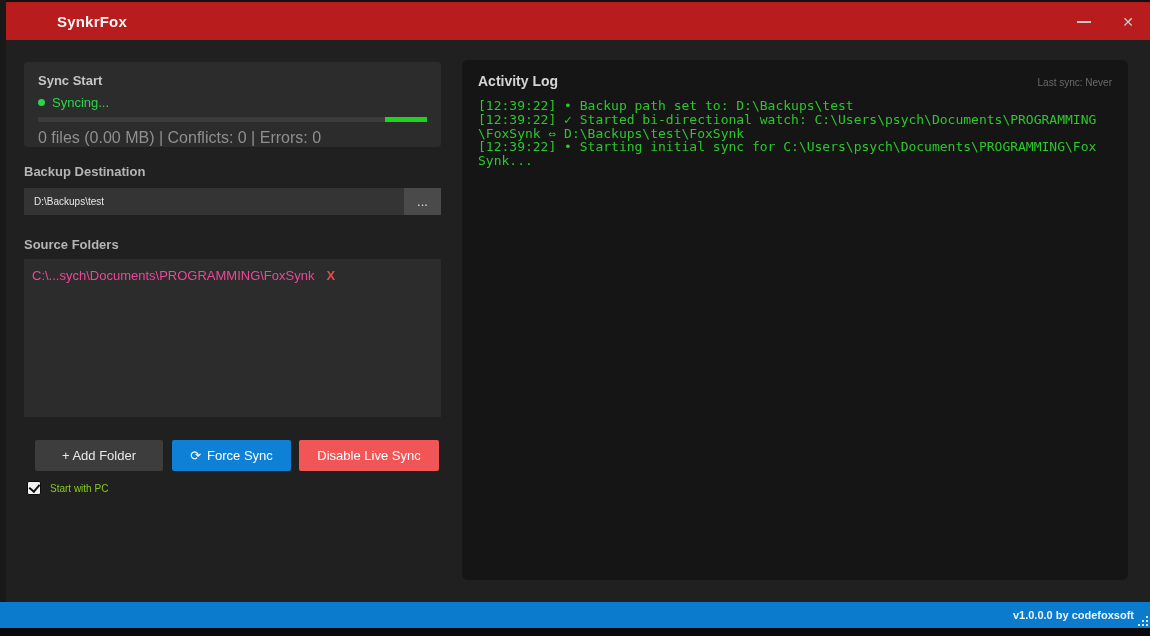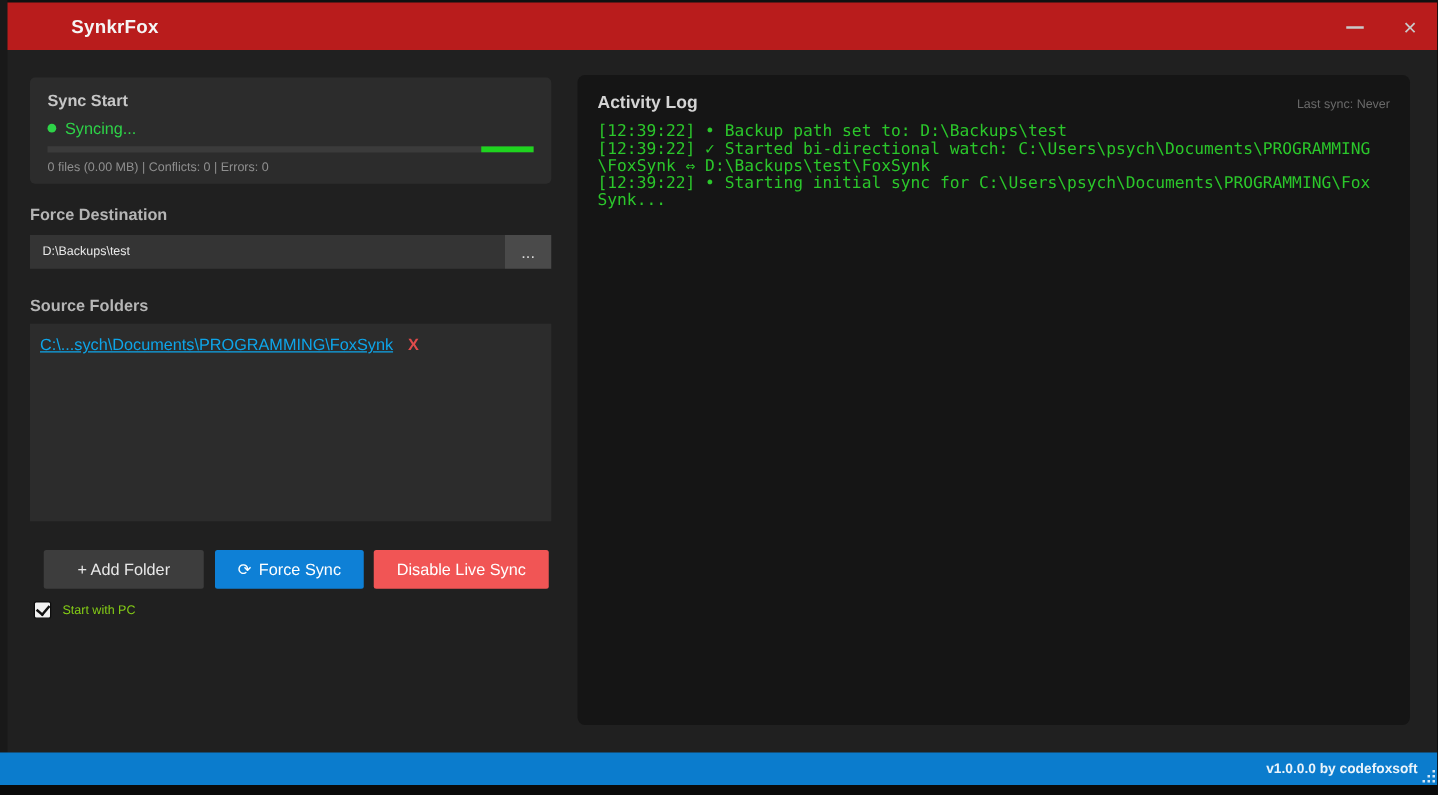--- a/index.html
+++ b/index.html
@@ -42,21 +42,21 @@
   .sync-state-row { display:flex; align-items:center; margin-top:7px; }
   .green-dot { width:7px; height:7px; border-radius:50%; background:#2ed348; margin-right:7px; }
   .sync-state-text { font-size:13px; color:#2ed348; }
   .progress-track {
     margin-top:7px; width:389px; height:5px; background:#3b3b3b;
     overflow:hidden; position:relative;
   }
   .progress-chunk {
     position:absolute; right:0; top:0; height:100%; width:42px; background:#1fd41f;
   }
-  .sync-stats { margin-top:7px; font-size:10px; color:#8f8f8f; }
+  .sync-stats { margin-top:7px; font-size:16px; color:#8f8f8f; }
 
   .field-label { position:absolute; left:24px; font-size:13px; font-weight:bold; color:#b5b5b5; }
   .backup-label { top:164px; }
   .backup-row {
     position:absolute; left:24px; top:188px; width:417px; height:27px; display:flex;
   }
   .path-input {
     flex:1; background:#343434; border:none; outline:none;
     color:#e8e8e8; font-size:10px; font-family:"Liberation Sans", sans-serif;
     padding:0 10px; height:27px;
@@ -65,21 +65,21 @@
     width:37px; height:27px; background:#4a4a4a; border:none;
     color:#dcdcdc; font-size:13px; line-height:1; cursor:default;
   }
 
   .source-label { top:237px; }
   .source-listbox {
     position:absolute; left:24px; top:259px; width:417px; height:158px;
     background:#2c2c2c; padding:9px 8px; overflow:hidden;
   }
   .source-item { display:flex; align-items:center; }
-  .source-path { font-size:13px; color:#0ea5e9; white-space:nowrap;text-decoration:underline; }
+  .source-path { font-size:13px; color:#ec4899; white-space:nowrap; }
   .remove-x {
     margin-left:12px; font-size:13px; font-weight:bold; color:#e04b4b; cursor:default;
   }
 
   .btn {
     position:absolute; top:440px; height:31px; border:none; border-radius:2px;
     font-size:13px; font-family:"Liberation Sans", sans-serif; cursor:default;
     display:flex; align-items:center; justify-content:center; gap:6px;
   }
   .btn-add { left:35px; width:128px; background:#3d3d3d; color:#e8e8e8; }
@@ -162,21 +162,21 @@
     <div class="sync-state-row">
       <span class="green-dot"></span>
       <span class="sync-state-text">Syncing...</span>
     </div>
     <div class="progress-track">
       <div class="progress-chunk"></div>
     </div>
     <div class="sync-stats">0 files (0.00 MB) | Conflicts: 0 | Errors: 0</div>
   </div>
 
-  <div class="field-label backup-label">Force Destination</div>
+  <div class="field-label backup-label">Backup Destination</div>
   <div class="backup-row">
     <input class="path-input" type="text" value="D:\Backups\test" style="">
     <button class="browse-btn">...</button>
   </div>
 
   <div class="field-label source-label">Source Folders</div>
   <div class="source-listbox">
     <div class="source-item">
       <span class="source-path">C:\...sych\Documents\PROGRAMMING\FoxSynk</span>
       <span class="remove-x">X</span>

